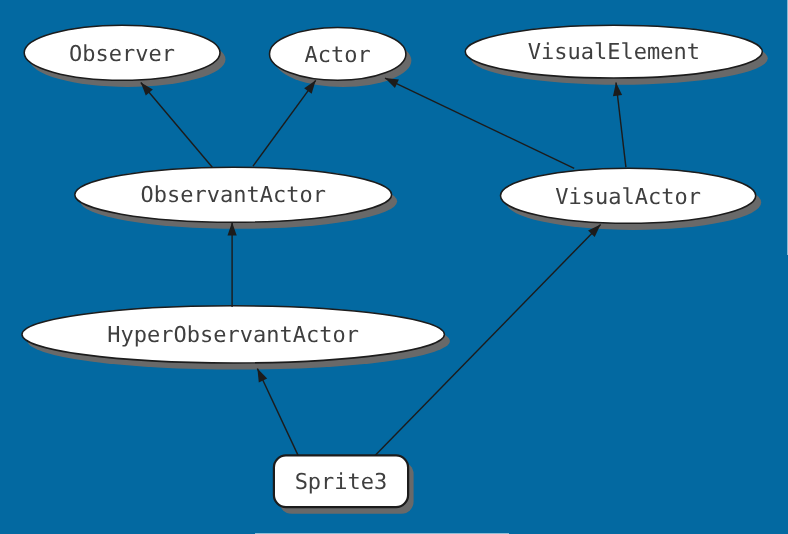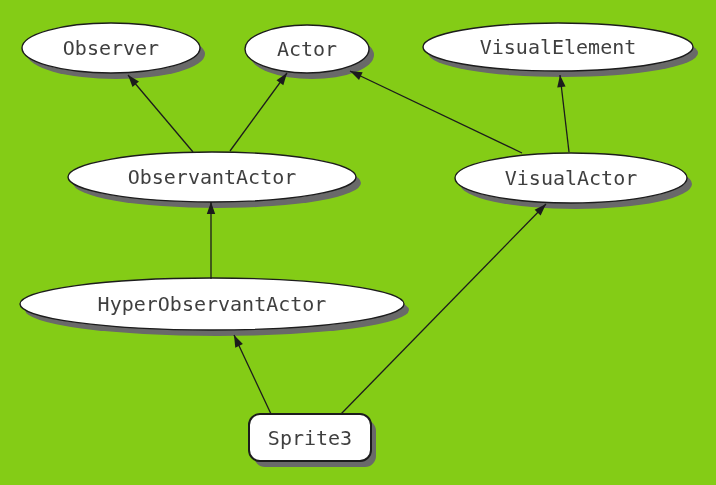--- a/index.html
+++ b/index.html
@@ -4,21 +4,21 @@
 <style>
   html, body {
     margin: 0;
     padding: 0;
     background: #ffffff;
   }
   .stage {
     position: relative;
     width: 716px;
     height: 485px;
-    background: #84cc16;
+    background: #0369a1;
     overflow: hidden;
   }
   svg { display: block; }
   .node-label {
     font-family: "DejaVu Sans Mono", "Liberation Mono", monospace;
     font-size: 20px;
     font-weight: normal;
   }
 </style>
 </head>

